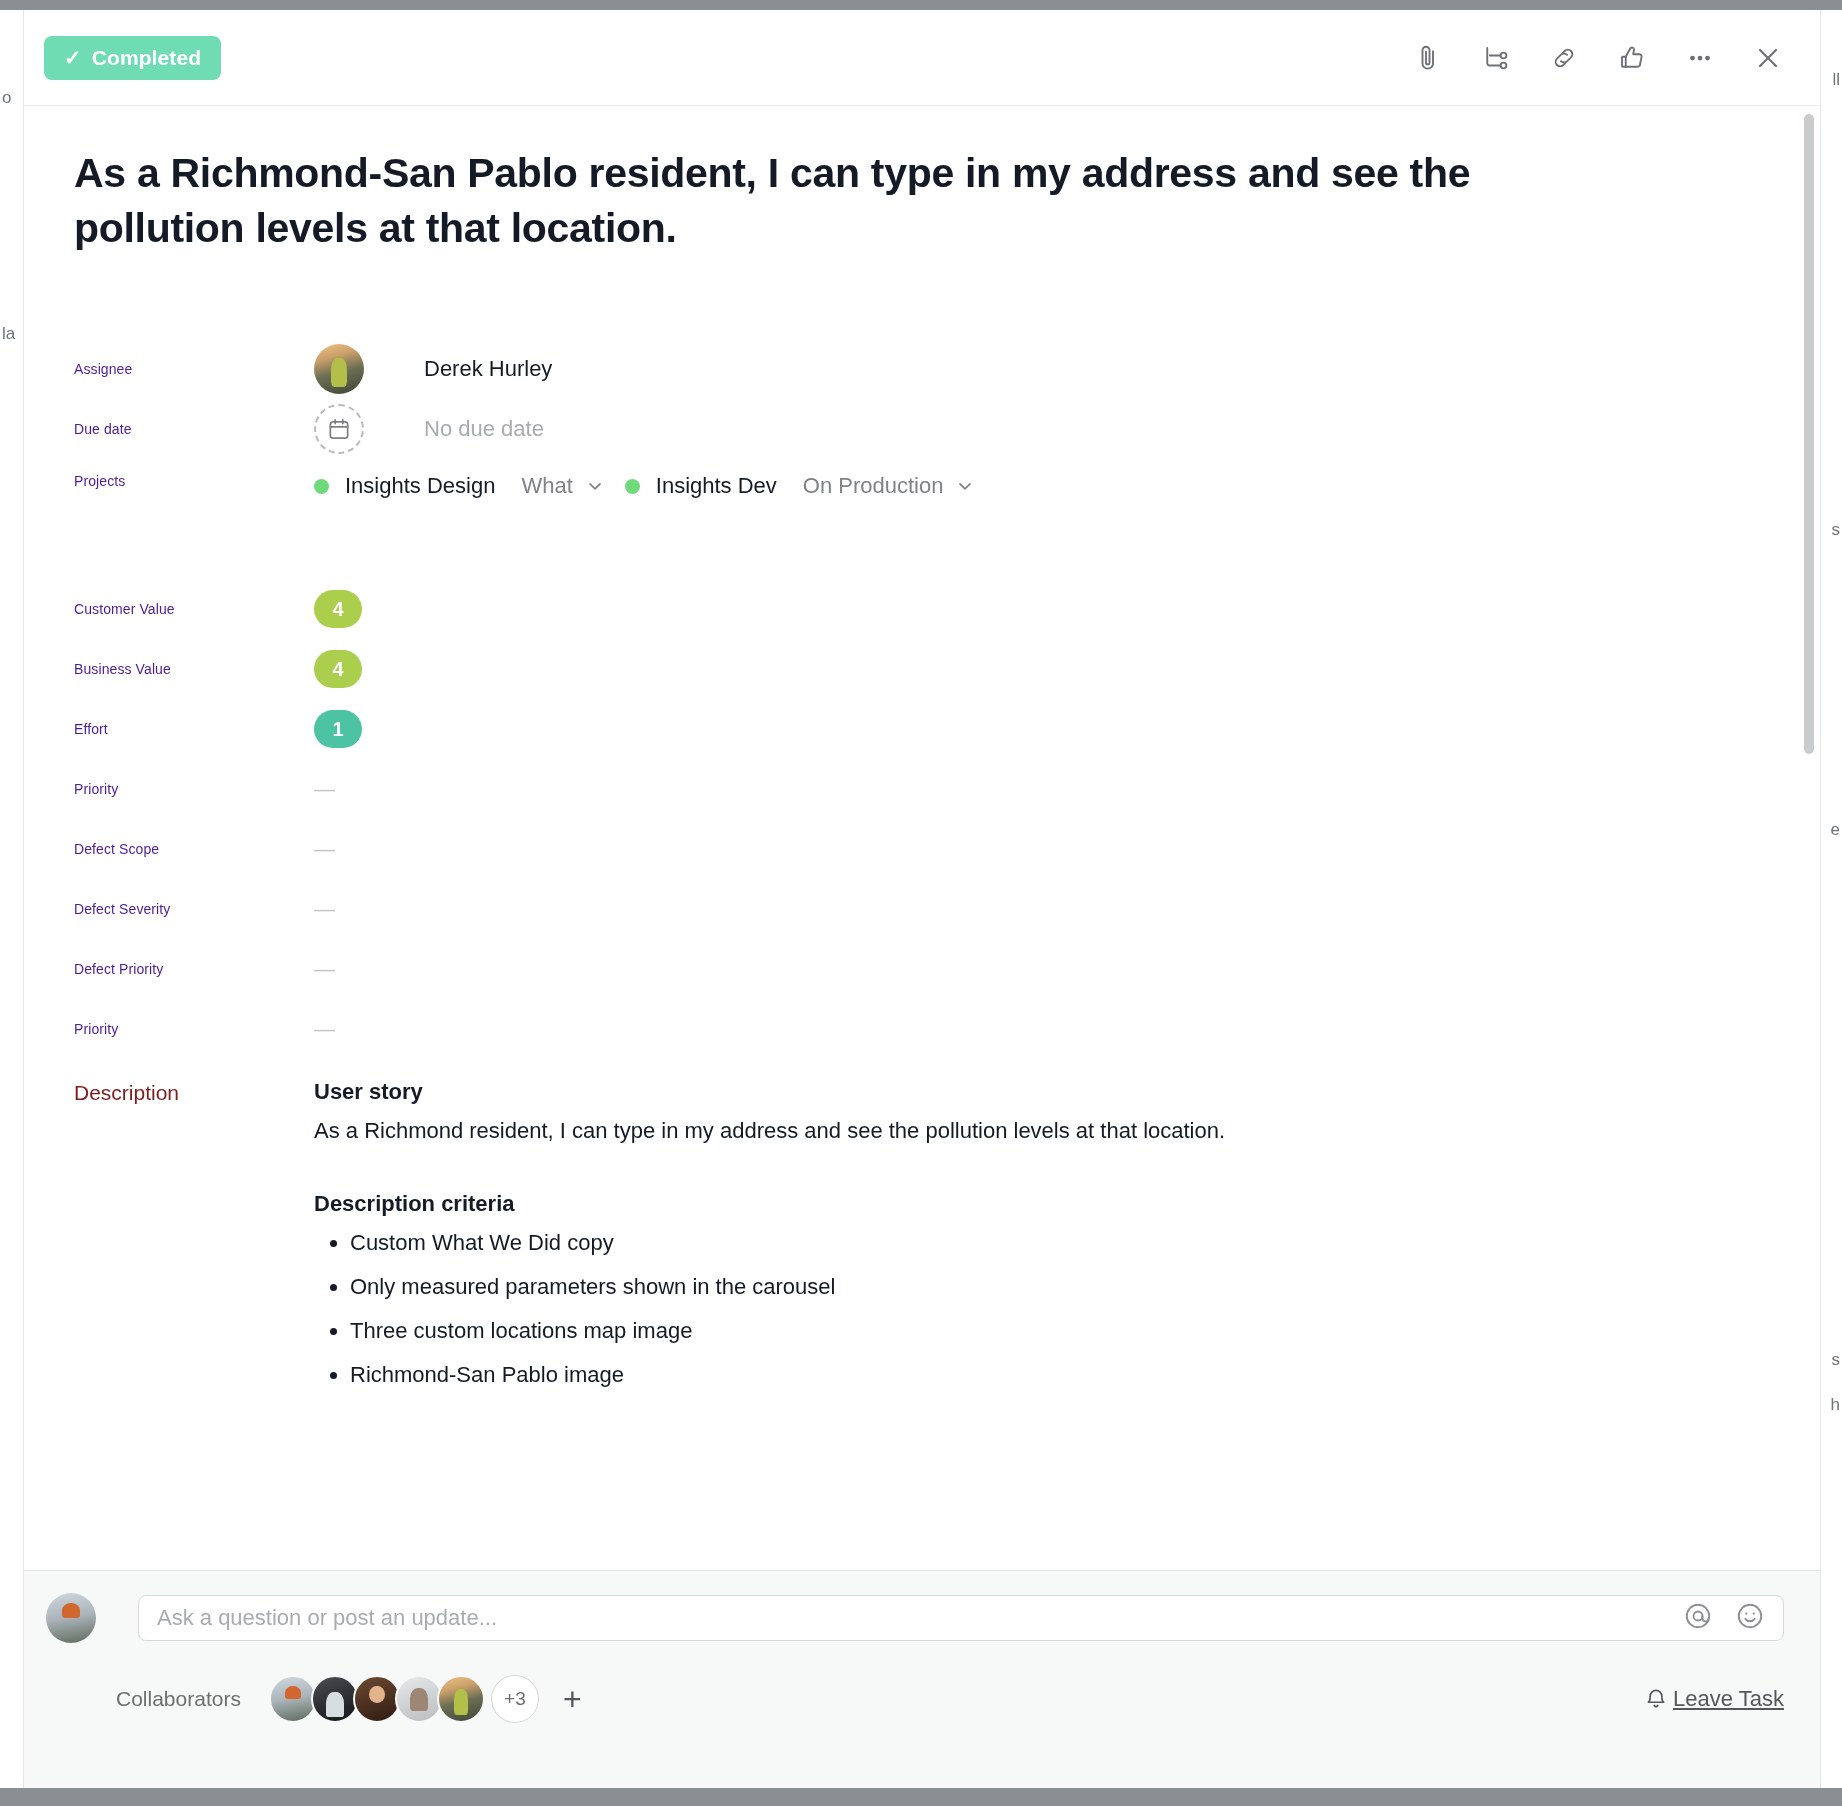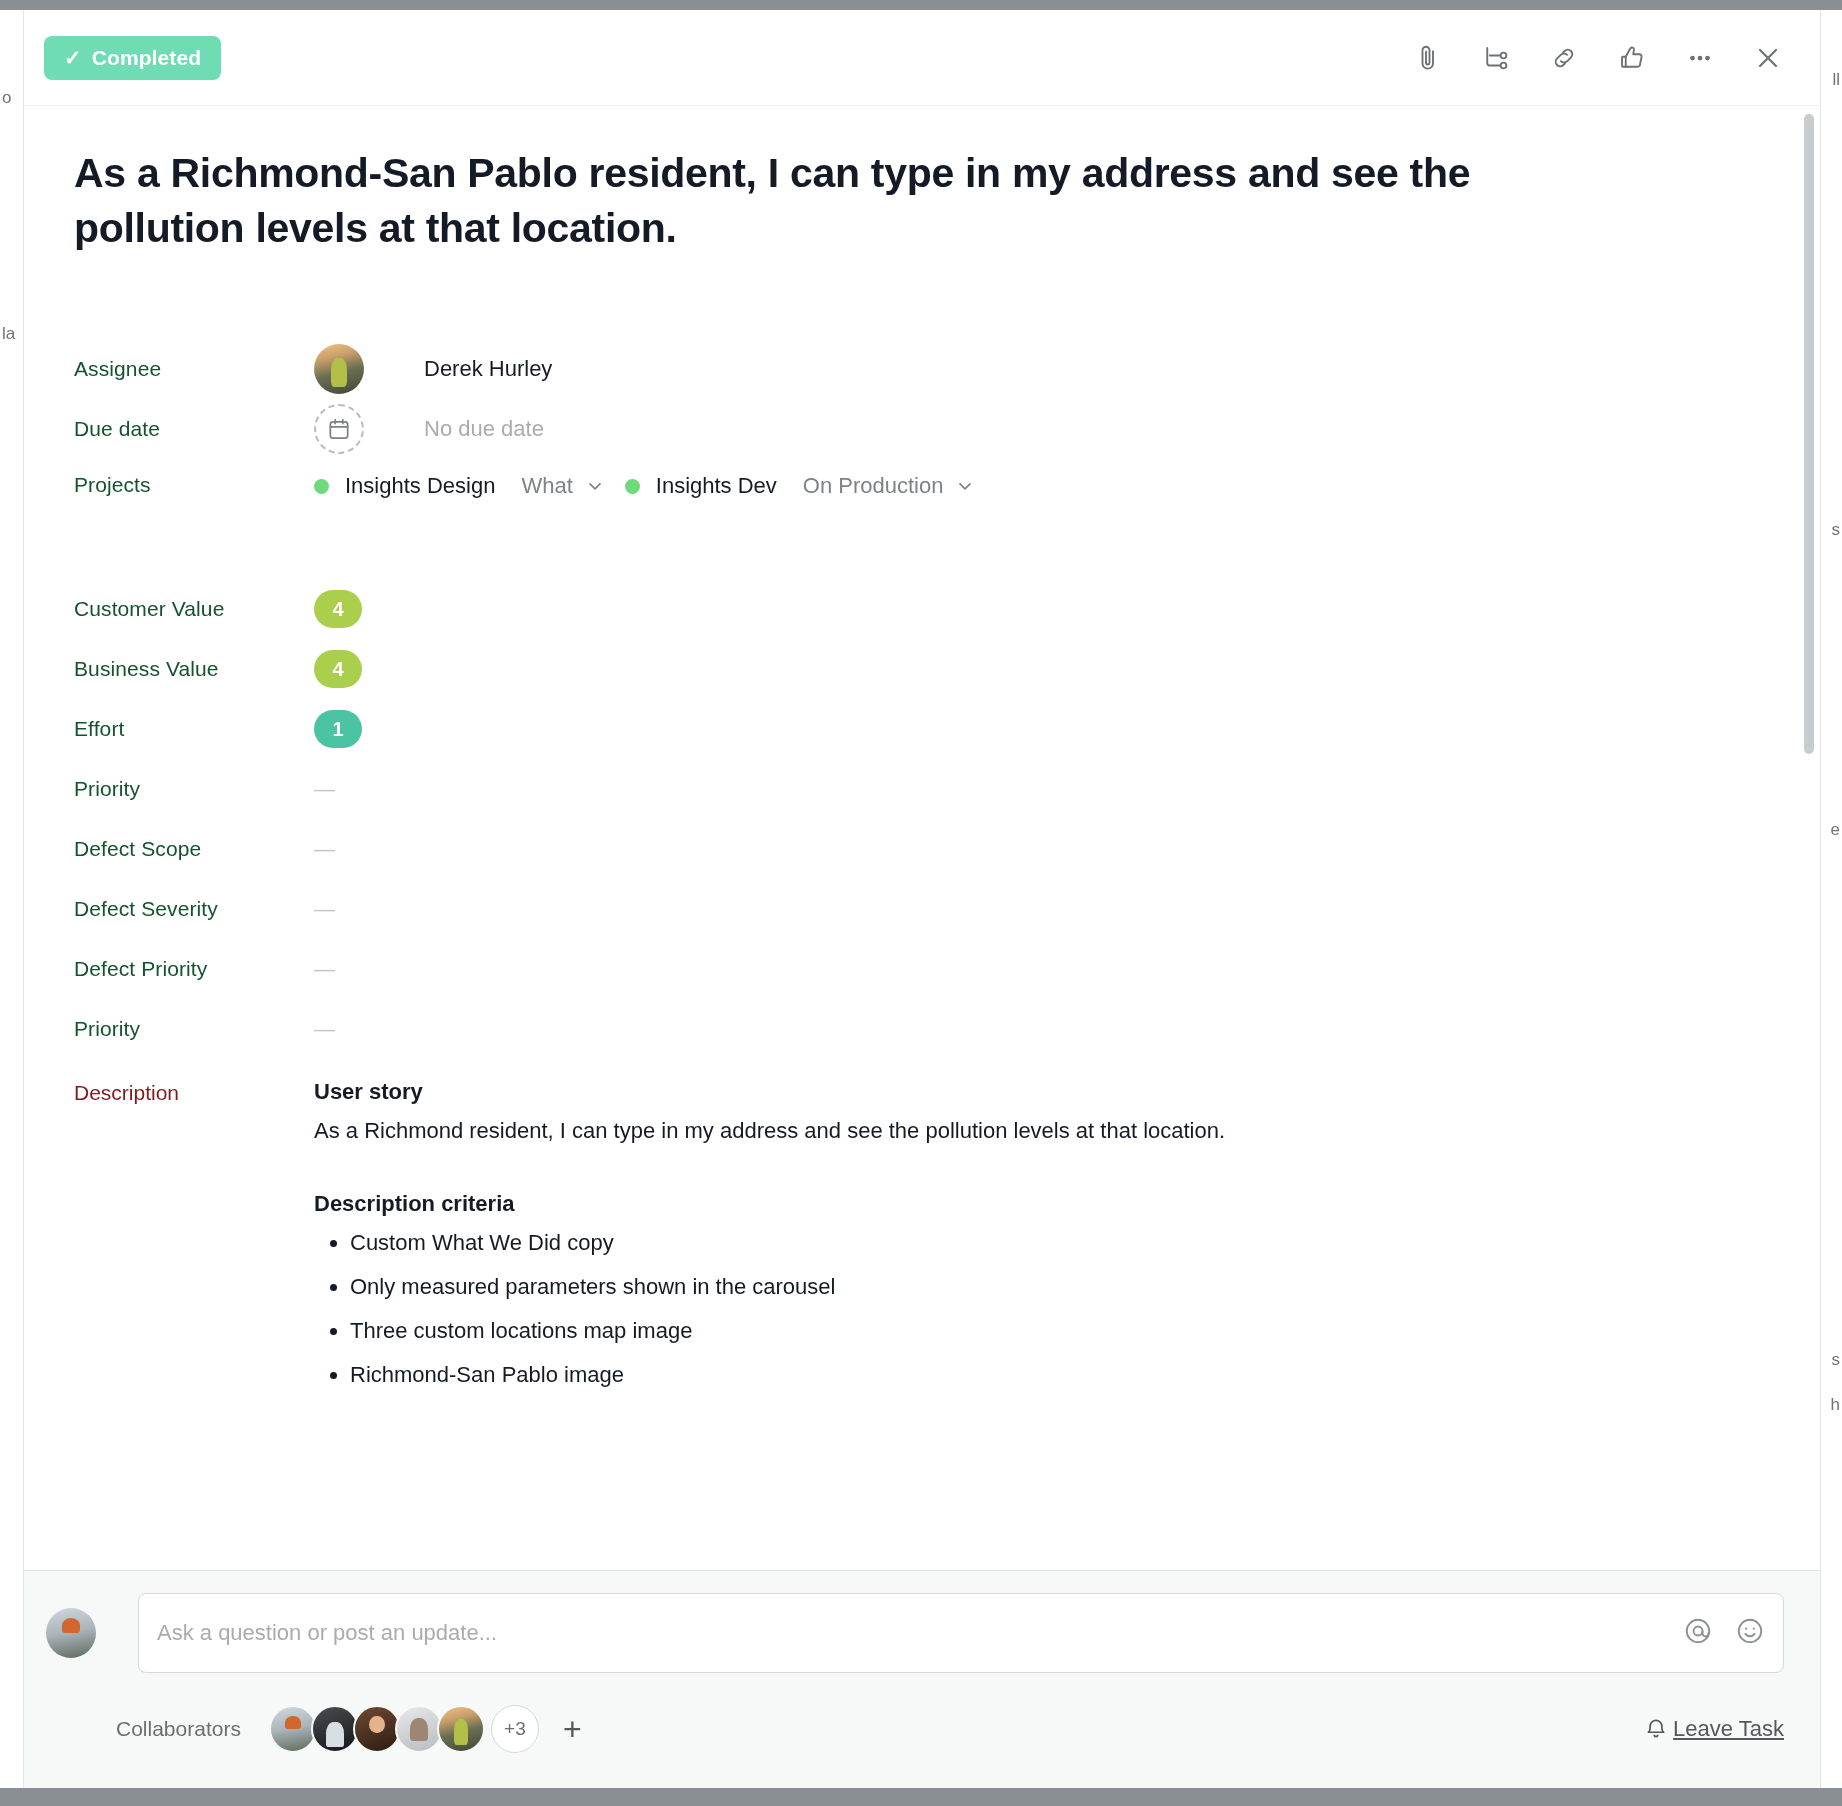--- a/index.html
+++ b/index.html
@@ -106,22 +106,22 @@
 
   
   .field-row {
     display: flex;
     align-items: center;
     min-height: 60px;
   }
   .field-label {
     width: 240px;
     flex: 0 0 240px;
-    font-size: 21px;
-    color: #14532d;
+    font-size: 14px;
+    color: #4c1d95;
     letter-spacing: .1px;
   }
   .field-value {
     flex: 1 1 auto;
     display: flex;
     align-items: center;
     font-size: 21px;
     color: #151b26;
     gap: 40px;
   }
@@ -217,21 +217,21 @@
   
   .panel-footer {
     flex: 0 0 218px;
     border-top: 1px solid #e4e5e7;
     background: #f7f8f8;
     padding: 22px 36px 0 22px;
   }
   .comment-row { display: flex; align-items: center; gap: 22px; }
   .comment-input {
     flex: 1 1 auto;
-    height: 80px;
+    height: 46px;
     border: 1px solid #d6d8da;
     border-radius: 8px;
     background: #ffffff;
     display: flex;
     align-items: center;
     padding: 0 18px;
     position: relative;
   }
   .comment-placeholder { color: #a9acae; font-size: 22px; flex: 1 1 auto; }
   .comment-icons { display: flex; align-items: center; gap: 22px; color: #8c9094; }

